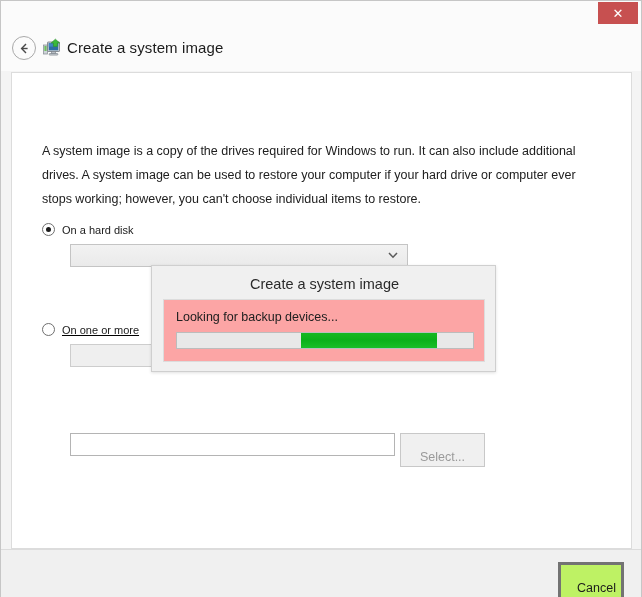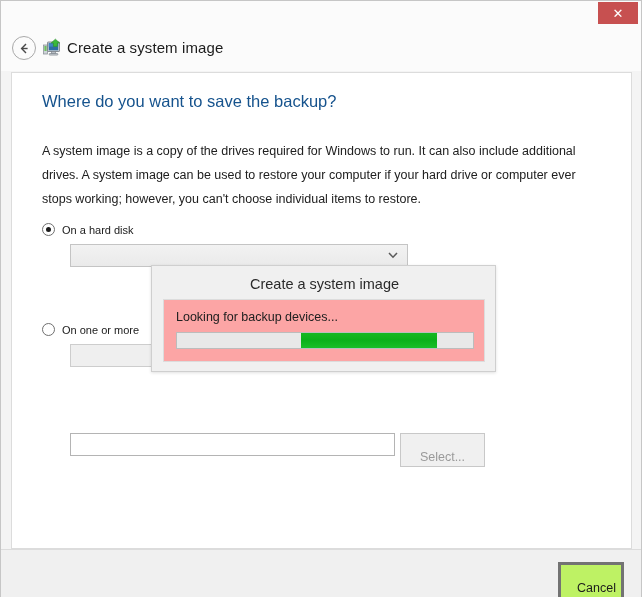--- a/index.html
+++ b/index.html
@@ -322,35 +322,34 @@
         <rect x="7.2" y="15.5" width="8.6" height="1.6" rx="0.5" fill="#c9ced4" stroke="#7e858c" stroke-width="0.7"></rect>
         <path d="M13.4 1.2 L17.6 5 L15.4 5 L15.4 8.4 L11.4 8.4 L11.4 5 L9.2 5 Z" fill="#3bb93b" stroke="#2c8f2c" stroke-width="0.7"></path>
       </svg>
     </span>
 
     <span class="header-title">Create a system image</span>
   </div>
 
   <div class="content-panel">
 
-    <div class="page-heading">Where do you want to save the backup?</div>
 
     <div class="body-text">A system image is a copy of the drives required for Windows to run. It can also include additional drives. A system image can be used to restore your computer if your hard drive or computer ever stops working; however, you can't choose individual items to restore.</div>
 
     <div class="option-row" style="left:30px; top:150px;">
       <span class="radio checked"></span>
       <span class="option-label">On a hard disk</span>
     </div>
     <div class="combo-disabled" style="left:58px; top:171px; width:338px; height:23px;">
       <svg width="10" height="7" viewBox="0 0 10 7">
         <path d="M1 1 L5 5.2 L9 1" fill="none" stroke="#5a5a5a" stroke-width="1.5"></path>
       </svg>
     </div>
 
-    <div class="option-row" style="left:30px; top:250px;">
+    <div class="option-row" style="left:30px; top:250px;text-decoration:underline;">
       <span class="radio"></span>
       <span class="option-label">On one or more</span>
     </div>
     <div class="input-disabled" style="left:58px; top:271px; width:338px; height:23px;"></div>
 
     <input class="text-input" style="left: 58px; top: 360px; width: 325px; height: 23px;" type="text" value="">
     <button class="btn" style="left:388px; top:360px; width:85px; height:23px;">Select...</button>
 
   </div>
 

